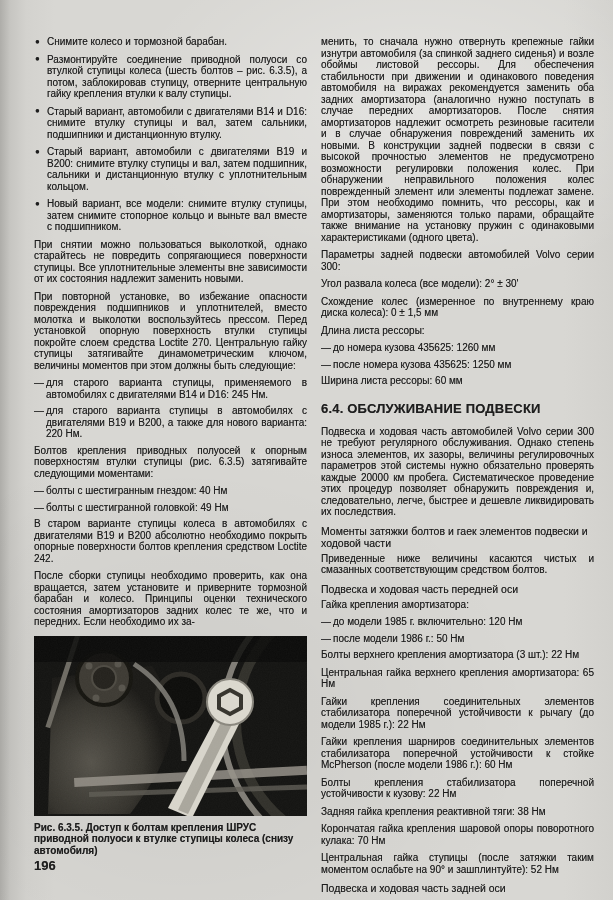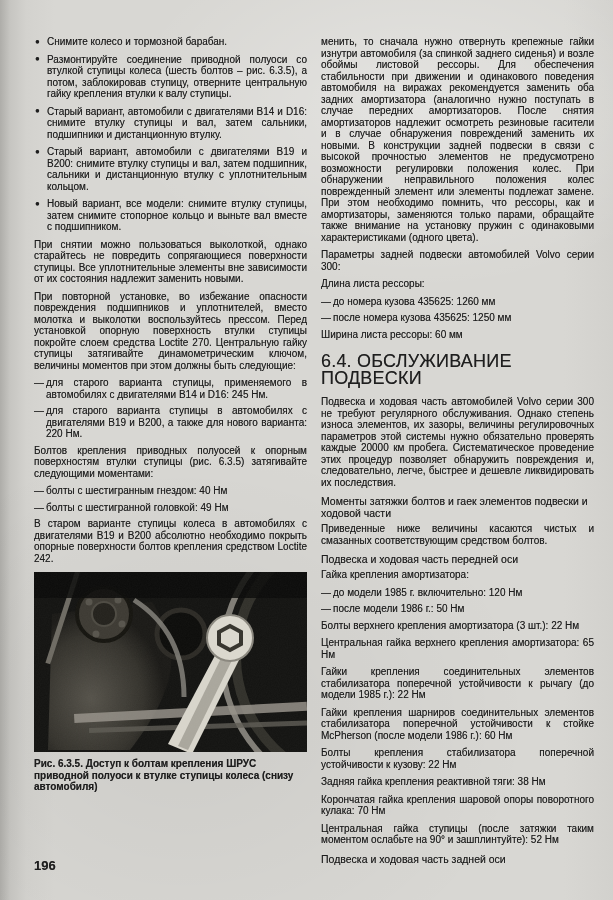--- a/index.html
+++ b/index.html
@@ -29,21 +29,21 @@
   }
   .bullet{padding-left:13px;margin-bottom:6px;}
   .bullet .marker{
     position:absolute;left:1px;top:1.5px;
     font-size:8px;line-height:8px;
   }
   .dash{padding-left:12px;margin-bottom:5px;}
   .dash .marker{position:absolute;left:0;top:0;}
   .para{margin-bottom:6px;}
   .h1{
-    font-size:18px;line-height:17px;font-weight:400;
+    font-size:13px;line-height:17px;font-weight:700;
     text-align:left;letter-spacing:.2px;
     margin:13px 0 9px 0;
   }
   .h2{
     font-size:10.5px;line-height:12px;font-weight:400;
     text-align:left;
     margin:7px 0 4px 0;
   }
   figure{margin:8px 0 6px 0;width:273px;}
   .photo{
@@ -73,20 +73,21 @@
         <div class="blk bullet"><span class="marker">●</span><span>Старый вариант, автомобили с двигателями B19 и B200: снимите втулку ступицы и вал, затем подшипник, сальники и дистанционную втулку с уплотнительным кольцом.</span></div>
         <div class="blk bullet"><span class="marker">●</span><span>Новый вариант, все модели: снимите втулку ступицы, затем снимите стопорное кольцо и выньте вал вместе с подшипником.</span></div>
         <div class="blk para">При снятии можно пользоваться выколоткой, однако старайтесь не повредить сопрягающиеся поверхности ступицы. Все уплотнительные элементы вне зависимости от их состояния надлежит заменить новыми.</div>
         <div class="blk para">При повторной установке, во избежание опасности повреждения подшипников и уплотнителей, вместо молотка и выколотки воспользуйтесь прессом. Перед установкой опорную поверхность втулки ступицы покройте слоем средства Loctite 270. Центральную гайку ступицы затягивайте динамометрическим ключом, величины моментов при этом должны быть следующие:</div>
         <div class="blk dash"><span class="marker">—</span><span>для старого варианта ступицы, применяемого в автомобилях с двигателями B14 и D16: 245 Нм.</span></div>
         <div class="blk dash"><span class="marker">—</span><span>для старого варианта ступицы в автомобилях с двигателями B19 и B200, а также для нового варианта: 220 Нм.</span></div>
         <div class="blk para">Болтов крепления приводных полуосей к опорным поверхностям втулки ступицы (рис. 6.3.5) затягивайте следующими моментами:</div>
         <div class="blk dash"><span class="marker">—</span><span>болты с шестигранным гнездом: 40 Нм</span></div>
         <div class="blk dash"><span class="marker">—</span><span>болты с шестигранной головкой: 49 Нм</span></div>
         <div class="blk para">В старом варианте ступицы колеса в автомобилях с двигателями B19 и B200 абсолютно необходимо покрыть опорные поверхности болтов крепления средством Loctite 242.</div>
+        <div class="blk para">После сборки ступицы необходимо проверить, как она вращается, затем установите и приверните тормозной барабан и колесо. Принципы оценки технического состояния амортизаторов задних колес те же, что и передних. Если необходимо их за-</div>
   <figure>
     <svg class="photo" viewBox="0 0 273 180" xmlns="http://www.w3.org/2000/svg" preserveAspectRatio="none">
       <defs>
         <filter id="grain">
                 <feTurbulence type="fractalNoise" baseFrequency="0.9" numOctaves="2" result="n"></feTurbulence>
                 <feColorMatrix in="n" type="matrix" values="0 0 0 0 0.5  0 0 0 0 0.5  0 0 0 0 0.48  0 0 0 0.5 0"></feColorMatrix>
               </filter>
         <radialGradient id="fadeL" cx="35%" cy="65%" r="60%">
           <stop offset="0%" stop-color="#55524a"></stop>
                 <stop offset="70%" stop-color="#34322c"></stop>
@@ -125,20 +126,22 @@
         <polygon points="196,54 207,60 207,72 196,78 185,72 185,60" fill="none" stroke="#35332c" stroke-width="4"></polygon>
       </g>
       <rect x="0" y="0" width="273" height="180" filter="url(#grain)" opacity=".10"></rect>
     </svg>
     <figcaption>Рис. 6.3.5. Доступ к болтам крепления ШРУС приводной полуоси к втулке ступицы колеса (снизу автомобиля)</figcaption>
   </figure>
 </div>
     <div class="col">
         <div class="blk para">менить, то сначала нужно отвернуть крепежные гайки изнутри автомобиля (за спинкой заднего сиденья) и возле обоймы листовой рессоры. Для обеспечения стабильности при движении и одинакового поведения автомобиля на виражах рекомендуется заменить оба задних амортизатора (аналогично нужно поступать в случае передних амортизаторов. После снятия амортизаторов надлежит осмотреть резиновые гасители и в случае обнаружения повреждений заменить их новыми. В конструкции задней подвески в связи с высокой прочностью элементов не предусмотрено возможности регулировки положения колес. При обнаружении неправильного положения колес поврежденный элемент или элементы подлежат замене. При этом необходимо помнить, что рессоры, как и амортизаторы, заменяются только парами, обращайте также внимание на установку пружин с одинаковыми характеристиками (одного цвета).</div>
         <div class="blk para">Параметры задней подвески автомобилей Volvo серии 300:</div>
+        <div class="blk para">Угол развала колеса (все модели): 2° ± 30'</div>
+        <div class="blk para">Схождение колес (измеренное по внутреннему краю диска колеса): 0 ± 1,5 мм</div>
         <div class="blk para">Длина листа рессоры:</div>
         <div class="blk dash"><span class="marker">—</span><span>до номера кузова 435625: 1260 мм</span></div>
         <div class="blk dash"><span class="marker">—</span><span>после номера кузова 435625: 1250 мм</span></div>
         <div class="blk para">Ширина листа рессоры: 60 мм</div>
         <div class="blk h1">6.4. ОБСЛУЖИВАНИЕ ПОДВЕСКИ</div>
         <div class="blk para">Подвеска и ходовая часть автомобилей Volvo серии 300 не требуют регулярного обслуживания. Однако степень износа элементов, их зазоры, величины регулировочных параметров этой системы нужно обязательно проверять каждые 20000 км пробега. Систематическое проведение этих процедур позволяет обнаружить повреждения и, следовательно, легче, быстрее и дешевле ликвидировать их последствия.</div>
         <div class="blk h2">Моменты затяжки болтов и гаек элементов подвески и ходовой части</div>
         <div class="blk para">Приведенные ниже величины касаются чистых и смазанных соответствующим средством болтов.</div>
         <div class="blk h2">Подвеска и ходовая часть передней оси</div>
         <div class="blk para">Гайка крепления амортизатора:</div>

